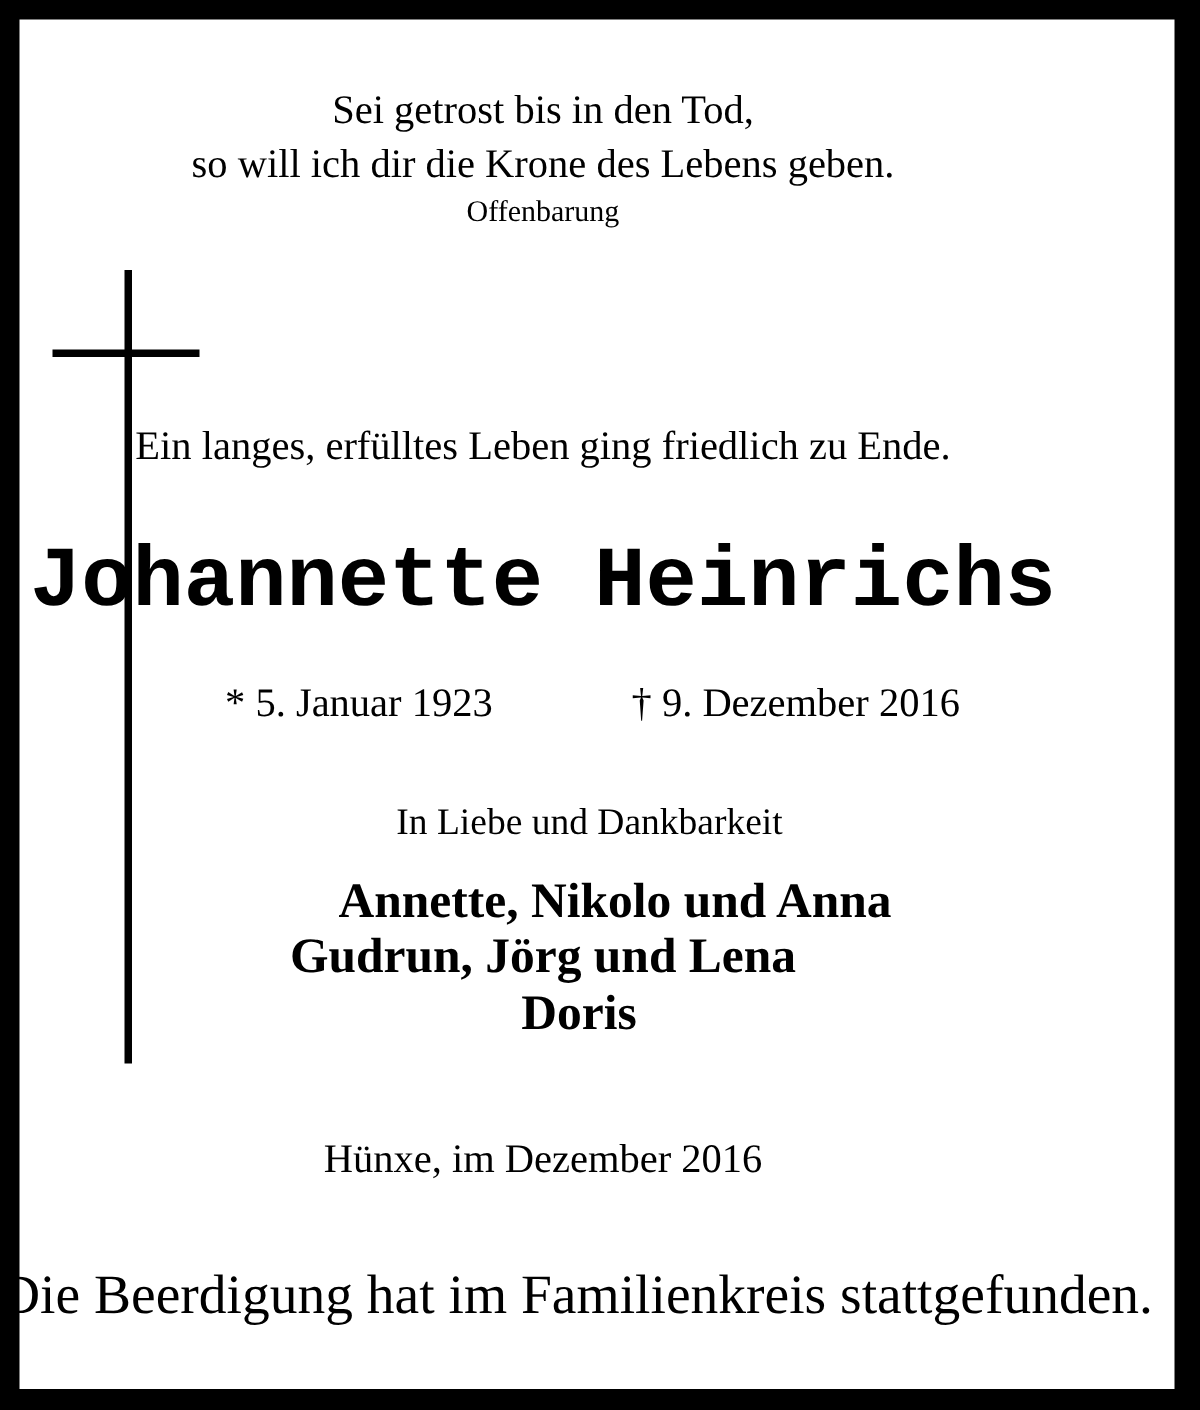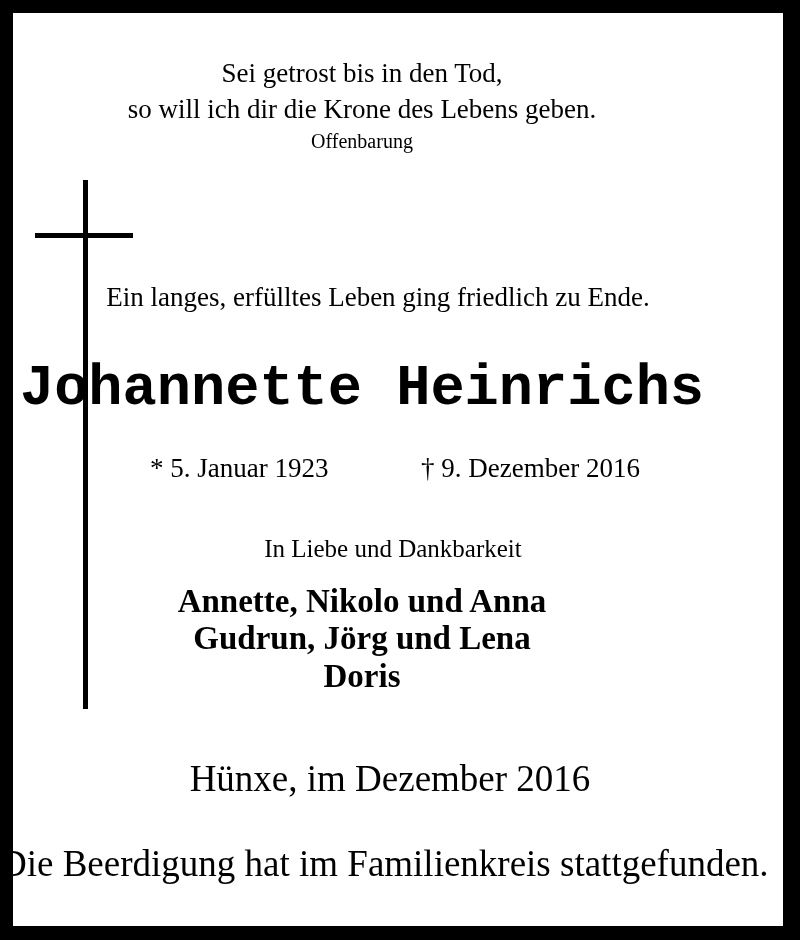--- a/index.html
+++ b/index.html
@@ -9,43 +9,43 @@
   .cross-v { position: absolute; left: 83px; top: 180px; width: 5px; height: 529px; background: #000; }
   .cross-h { position: absolute; left: 35px; top: 233px; width: 98px; height: 5px; background: #000; }
   .verse { font-size: 27px; }
   .source { font-size: 20px; }
   .intro { font-size: 27px; }
   .name { font-size: 57px; font-weight: bold; }
   .dates { font-size: 27px; }
   .date { position: absolute; white-space: nowrap; }
   .thanks { font-size: 25px; padding-left: 31px; }
   .family { font-size: 33px; font-weight: bold; }
-  .place { font-size: 37px; padding-left: 28px; }
+  .place { font-size: 27px; }
   .note { font-size: 37px; }
 </style>
 </head>
 <body>
 
 <div class="frame"></div>
 
 <div class="cross-v"></div>
 <div class="cross-h"></div>
 
 <div class="line verse" style="top:58px;">Sei getrost bis in den Tod,</div>
 <div class="line verse" style="top:94px;">so will ich dir die Krone des Lebens geben.</div>
 <div class="line source" style="top:130px;">Offenbarung</div>
 
-<div class="line intro" style="top:282px;padding-left:16px;">Ein langes, erfülltes Leben ging friedlich zu Ende.</div>
+<div class="line intro" style="top:282px;">Ein langes, erfülltes Leben ging friedlich zu Ende.</div>
 
 <div class="line name" style="top:357px;font-family:Liberation Mono, monospace;">Johannette Heinrichs</div>
 
 <div class="date dates" style="left:150px; top:453px;">* 5. Januar 1923</div>
 <div class="date dates" style="left:421px; top:453px;">† 9. Dezember 2016</div>
 
 <div class="line thanks" style="top:535px;">In Liebe und Dankbarkeit</div>
 
-<div class="line family" style="top:583px;">Annette, Nikolo und Anna</div>
+<div class="line family" style="top:583px;padding-left:48px;">Annette, Nikolo und Anna</div>
 <div class="line family" style="top:620px;">Gudrun, Jörg und Lena</div>
-<div class="line family" style="top:658px;">Doris</div>
+<div class="line family" style="top:658px;margin-left:24px;">Doris</div>
 
 <div class="line place" style="top:757px;">Hünxe, im Dezember 2016</div>
 
 <div class="line note" style="top:842px;">Die Beerdigung hat im Familienkreis stattgefunden.</div>
 
 </body></html>

